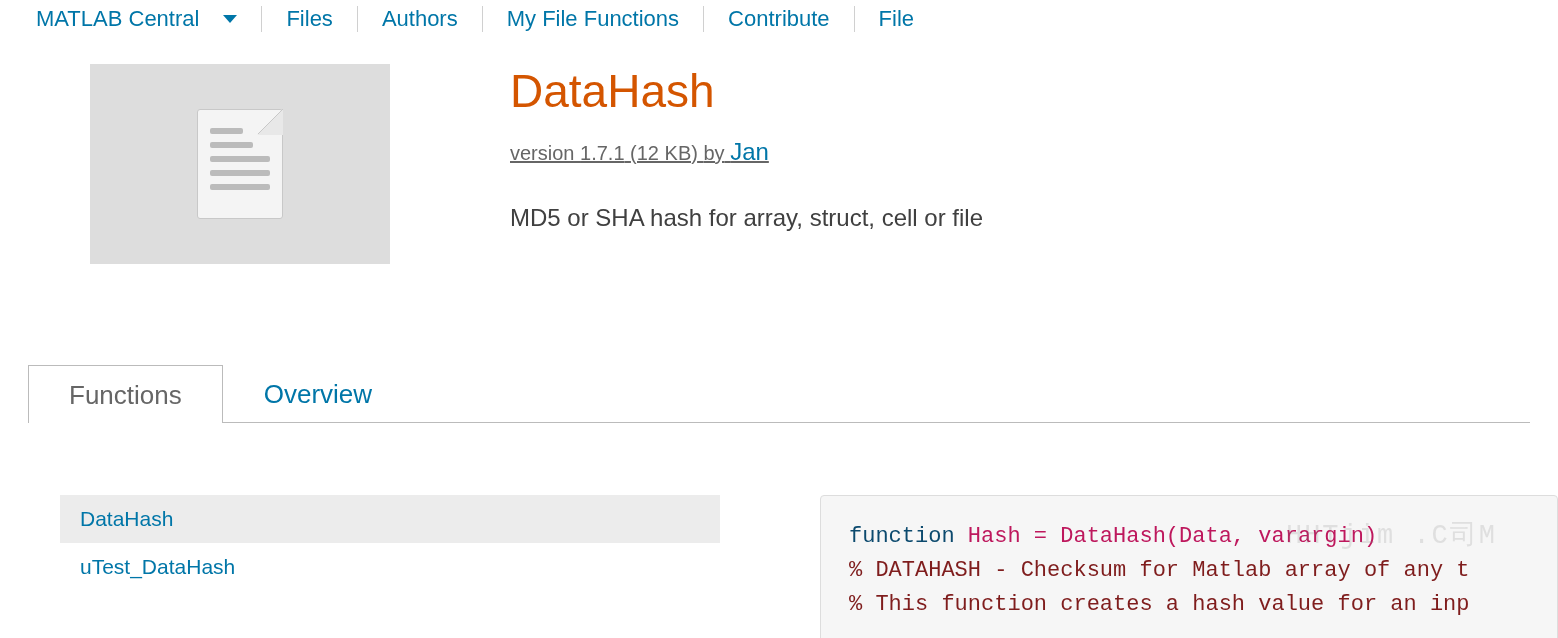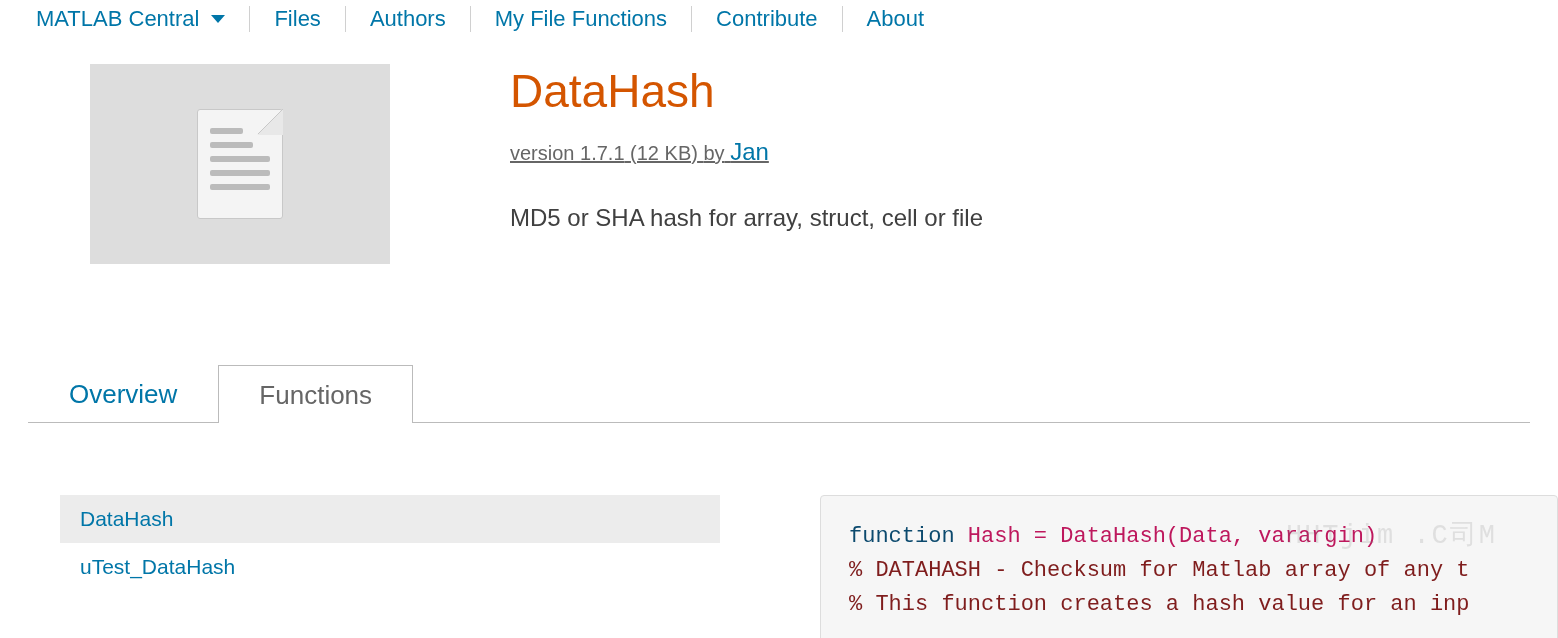--- a/index.html
+++ b/index.html
@@ -16,21 +16,21 @@
       padding: 6px 36px 18px 36px;
     }
     .topnav-item {
       font-size: 22px;
       color: #0076a8;
       padding: 0 24px;
       border-right: 1px solid #d0d0d0;
       cursor: pointer;
       display: flex;
       align-items: center;
-      gap: 12px;
+      gap: 24px;
     }
     .topnav-item:first-child { padding-left: 0; }
     .topnav-item:last-child { border-right: none; }
     .caret-down {
       width: 0; height: 0;
       border-left: 7px solid transparent;
       border-right: 7px solid transparent;
       border-top: 8px solid #0076a8;
       display: inline-block;
     }
@@ -161,21 +161,21 @@
 
 <div class="topnav">
   <div class="topnav-item">
     <span>MATLAB Central</span>
     <span class="caret-down"></span>
   </div>
   <div class="topnav-item">Files</div>
   <div class="topnav-item">Authors</div>
   <div class="topnav-item">My File Functions</div>
   <div class="topnav-item">Contribute</div>
-  <div class="topnav-item">About</div>
+  <div class="topnav-item">File</div>
 </div>
 
 <div class="header-row">
   <div class="thumb">
     <div class="doc-icon">
       <div class="doc-line short"></div>
       <div class="doc-line med"></div>
       <div class="doc-line"></div>
       <div class="doc-line"></div>
       <div class="doc-line"></div>
@@ -187,22 +187,22 @@
       <span>version </span><span>1.7.1</span>
       <span>(12 KB)</span>
       <span>by</span>
       <span class="author-link">Jan</span>
     </div>
     <div class="desc">MD5 or SHA hash for array, struct, cell or file</div>
   </div>
 </div>
 
 <div class="tabs">
+  <div class="tab active">Functions</div>
   <div class="tab">Overview</div>
-  <div class="tab active">Functions</div>
 </div>
 
 <div class="content-row">
   <div class="func-list">
     <div class="func-item active">DataHash</div>
     <div class="func-item">uTest_DataHash</div>
   </div>
   <div class="code-panel"><span class="kw">function</span><span class="plain"> Hash = DataHash(Data, varargin)</span>
 <span class="cm">% DATAHASH - Checksum for Matlab array of any t</span>
 <span class="cm">% This function creates a hash value for an inp</span><div class="watermark">HHTjim .C司M</div></div>

